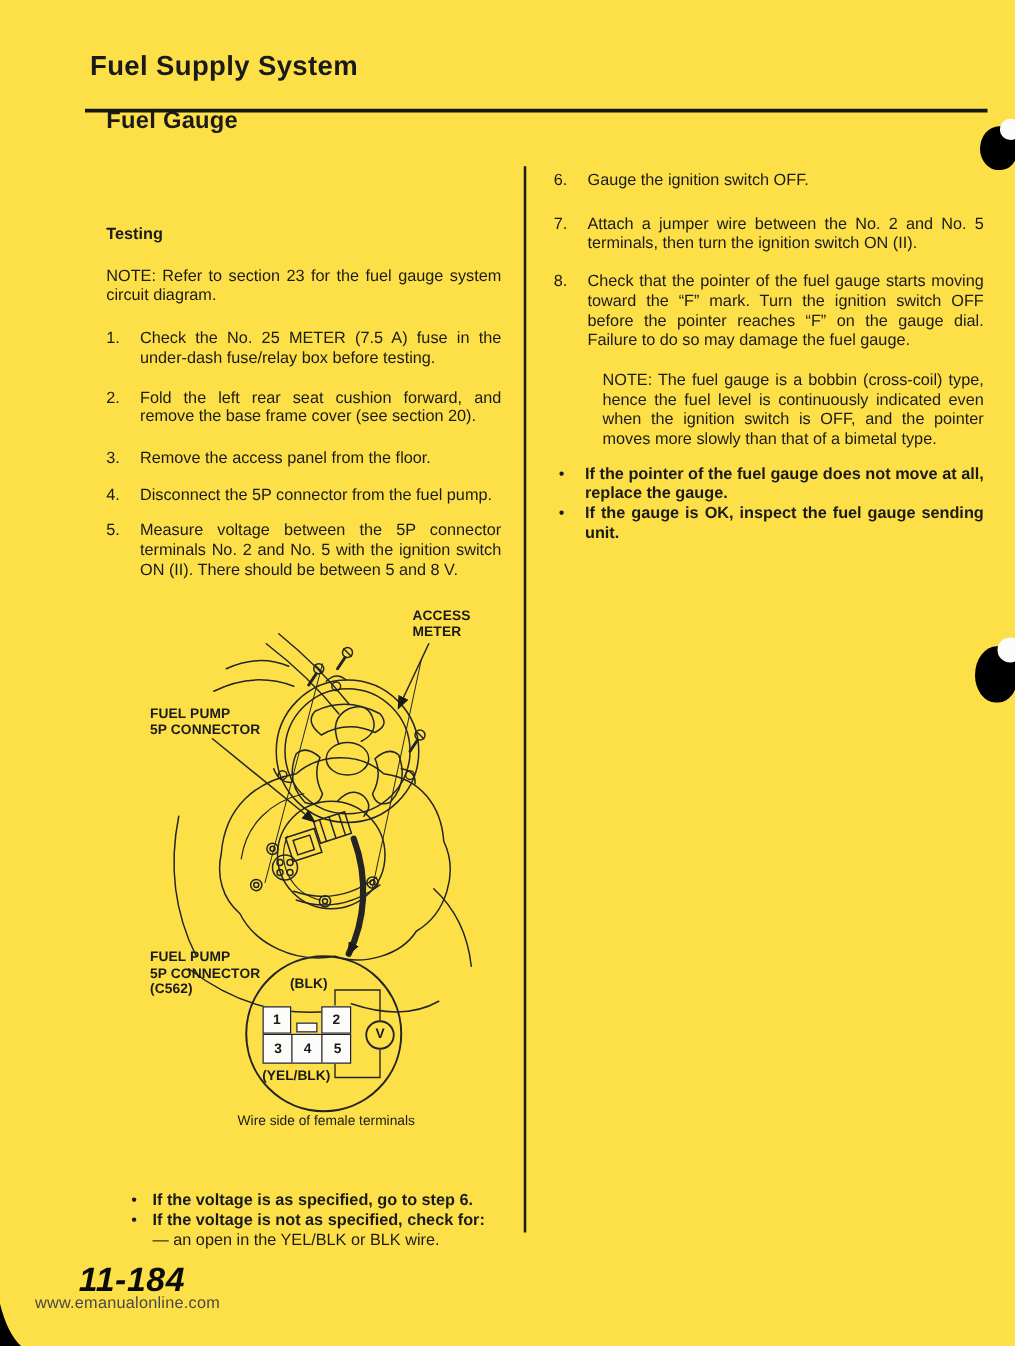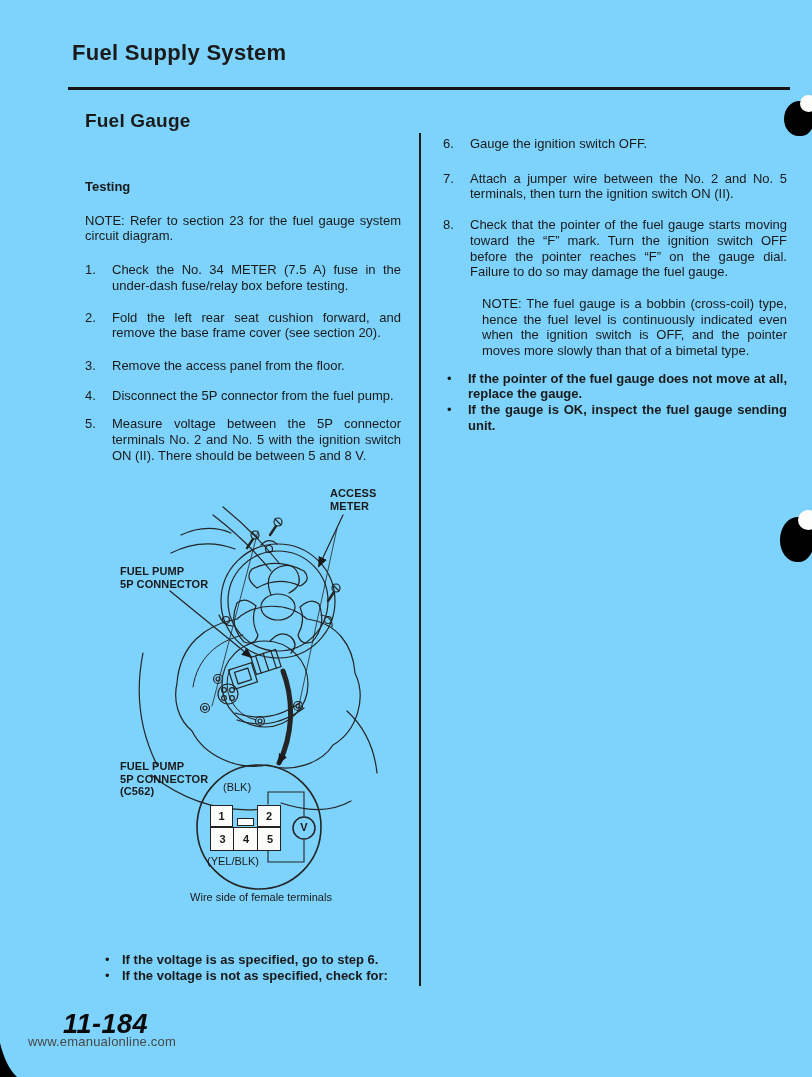--- a/index.html
+++ b/index.html
@@ -1,31 +1,31 @@
 <!DOCTYPE html>
 <html><head>
 <meta charset="utf-8">
 <style>
   * { box-sizing: border-box; }
   html,body { margin:0; padding:0; background:#ffffff; }
   .page {
     position:relative; width:812px; height:1077px;
-    background:#7dd3fc; color:#1a1a1a; overflow:hidden;
+    background:#fde047; color:#1a1a1a; overflow:hidden;
     font-family:"Liberation Sans", sans-serif;
   }
   .page-title {
     position:absolute; left:72px; top:40px; margin:0;
     font-size:22px; font-weight:bold; letter-spacing:0.3px;
   }
   .title-rule {
     position:absolute; left:68px; top:87px; width:722px; height:3px;
     background:#171717;
   }
   .section-heading {
-    position:absolute; left:85px; top:110px; margin:0;
+    position:absolute; left:85px; top:86px; margin:0;
     font-size:19px; font-weight:bold; letter-spacing:0.2px;
   }
   .column-divider {
     position:absolute; left:419px; top:133px; width:2px; height:853px;
     background:#1c1c1c;
   }
   .col { position:absolute; font-size:13px; line-height:15.7px; }
   .col-left  { left:85px;  top:131px; width:316px; }
   .col-right { left:443px; top:136px; width:344px; }
   .testing-heading { font-weight:bold;margin-top:48px; }
@@ -48,21 +48,21 @@
   }
   .pinout { position:absolute; left:125px; top:332px; width:71px; height:45px; }
   .cell {
     position:absolute; border:1.6px solid #222; background:#fcfcfa;
     display:flex; align-items:center; justify-content:center;
     font-size:11px; font-weight:bold;
   }
   .vdiv { position:absolute; top:0; width:1.6px; height:100%; background:#222; }
   .tab { position:absolute; left:27px; top:13px; width:17px; height:8px;
          border:1.5px solid #222; background:#fcfcfa; }
-  .wire-label { position:absolute; font-size:11px; font-weight:normal; text-align:left; }
+  .wire-label { position:absolute; font-size:11px; font-weight:bold; text-align:center; }
   .vletter {
     position:absolute; left:211px; top:346px; width:16px; height:16px;
     font-size:11px; font-weight:bold; text-align:center; line-height:16px;
   }
   .fig-caption {
     position:absolute; left:92px; top:417px; width:168px;
     font-size:11px; text-align:center; font-weight:normal;
   }
   
   .watermark {
@@ -92,21 +92,21 @@
   <h2 class="section-heading">Fuel Gauge</h2>
   <div class="column-divider"></div>
 
   <section class="col col-left">
     <div class="testing-heading">Testing</div>
 
     <p class="para" style="margin-top:18px">NOTE: Refer to section 23 for the fuel gauge system circuit diagram.</p>
 
     <div class="step" style="margin-top:18px">
       <span class="num">1.</span>
-      <span class="txt">Check the No. 34 METER (7.5 A) fuse in the under-dash fuse/relay box before testing.</span>
+      <span class="txt">Check the No. 25 METER (7.5 A) fuse in the under-dash fuse/relay box before testing.</span>
     </div>
     <div class="step" style="margin-top:16px">
       <span class="num">2.</span>
       <span class="txt">Fold the left rear seat cushion forward, and remove the base frame cover (see section 20).</span>
     </div>
     <div class="step" style="margin-top:17px">
       <span class="num">3.</span>
       <span class="txt">Remove the access panel from the floor.</span>
     </div>
     <div class="step" style="margin-top:14px">
@@ -256,20 +256,21 @@
 
     <div class="left-results" style="margin-top:34px">
       <div class="bullet-row">
         <span class="marker">•</span>
         <span class="btxt">If the voltage is as specified, go to step 6.</span>
       </div>
       <div class="bullet-row">
         <span class="marker">•</span>
         <span class="btxt">If the voltage is not as specified, check for:</span>
       </div>
+      <div class="dash-row">— an open in the YEL/BLK or BLK wire.</div>
     </div>
   </section>
 
   <section class="col col-right">
     <div class="step">
       <span class="num">6.</span>
       <span class="txt">Gauge the ignition switch OFF.</span>
     </div>
     <div class="step" style="margin-top:19px">
       <span class="num">7.</span>

